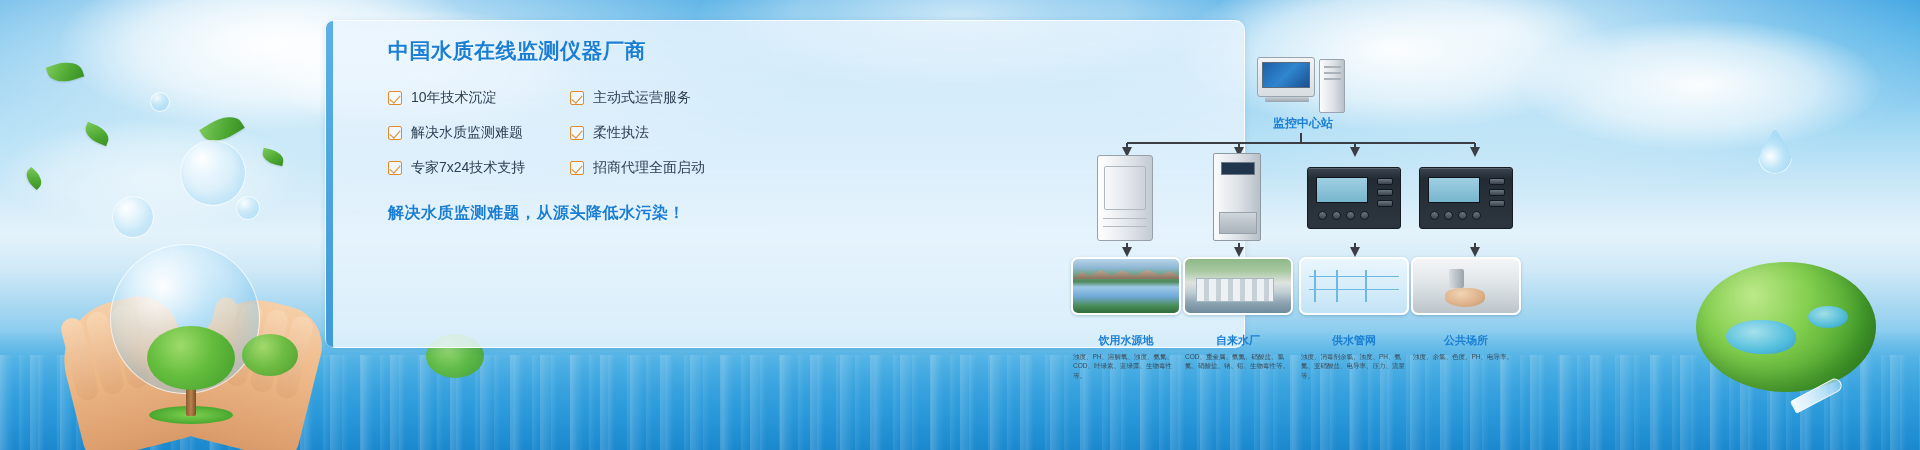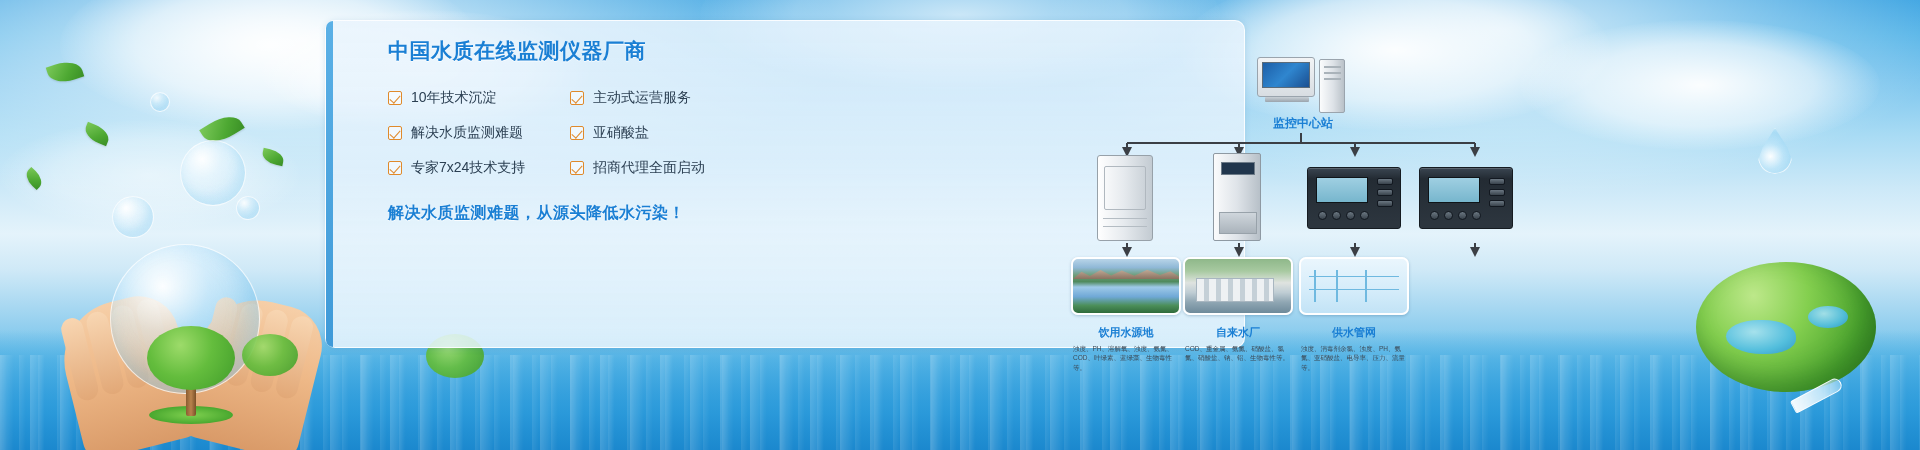--- a/index.html
+++ b/index.html
@@ -289,21 +289,21 @@
     content:""; position:absolute; left:34%; top:18%; width:14%; height:36%;
     background:linear-gradient(to right,#d9dee2,#9aa4ac); border-radius:2px;
   }
   .thumb-tap::before {
     content:""; position:absolute; left:30%; top:54%; width:38%; height:34%;
     background:radial-gradient(ellipse at 40% 30%, #f2d4b4 0%, #dcb089 60%, #c29668 100%);
     border-radius:40% 40% 50% 50%;
   }
 
   .scene-title {
-    margin-top:10px; text-align:center; color:#1a7fd4; font-size:11px; font-weight:bold;
+    margin-top:18px; text-align:center; color:#1a7fd4; font-size:11px; font-weight:bold;
   }
   .scene-desc {
     margin-top:4px; color:#3c4a57; font-size:6.5px; line-height:1.45; text-align:left; padding:0 2px;
   }
 </style>
 </head>
 <body>
 
 <div class="bg-clouds">
   <div class="cloud c1"></div>
@@ -372,21 +372,21 @@
       <div class="check-item">
         <span class="check-box"></span>
         <span class="check-label">主动式运营服务</span>
       </div>
       <div class="check-item">
         <span class="check-box"></span>
         <span class="check-label">解决水质监测难题</span>
       </div>
       <div class="check-item">
         <span class="check-box"></span>
-        <span class="check-label">亚硝酸盐</span>
+        <span class="check-label">柔性执法</span>
       </div>
       <div class="check-item">
         <span class="check-box"></span>
         <span class="check-label">专家7x24技术支持</span>
       </div>
       <div class="check-item">
         <span class="check-box"></span>
         <span class="check-label">招商代理全面启动</span>
       </div>
     </div>
@@ -492,16 +492,21 @@
       <div class="scene s1">
         <div class="thumb thumb-plant"></div>
         <div class="scene-title">自来水厂</div>
         <div class="scene-desc">COD、重金属、氨氮、硝酸盐、氯氮、硝酸盐、钠、铝、生物毒性等。</div>
       </div>
       <div class="scene s2">
         <div class="thumb thumb-pipe"></div>
         <div class="scene-title">供水管网</div>
         <div class="scene-desc">浊度、消毒剂余氯、浊度、PH、氨氮、亚硝酸盐、电导率、压力、流量等。</div>
       </div>
+      <div class="scene s3">
+        <div class="thumb thumb-tap"></div>
+        <div class="scene-title">公共场所</div>
+        <div class="scene-desc">浊度、余氯、色度、PH、电导率。</div>
+      </div>
     </div>
 
   </div>
 </div>
 
 </body></html>

